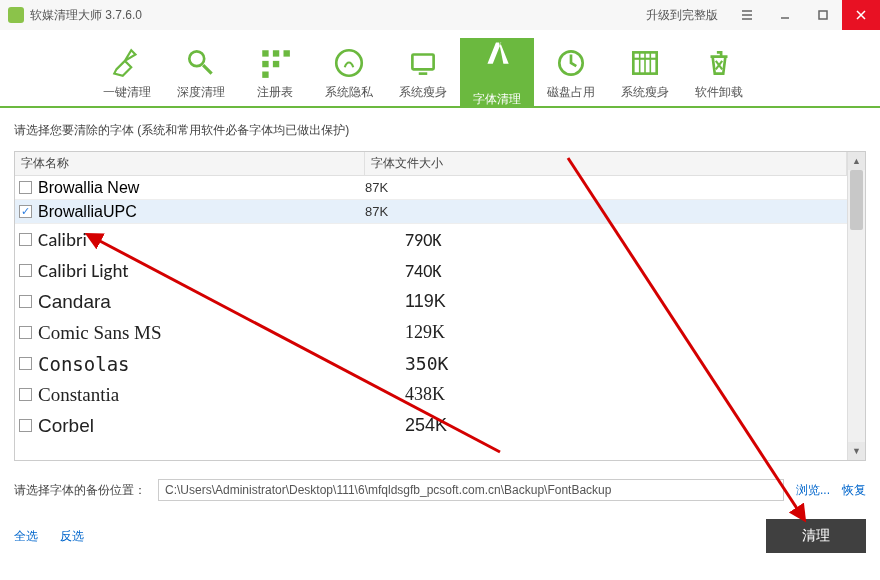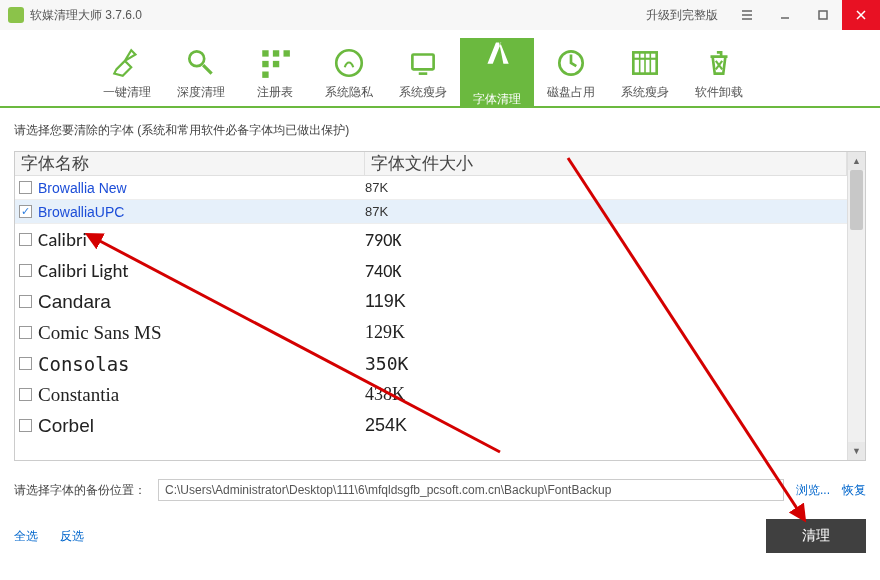--- a/index.html
+++ b/index.html
@@ -21,33 +21,33 @@
 .tool.active .icon-wrap svg { color: #fff; }
 .tool-label { font-size: 12px; color: #555; margin-top: 2px; }
 .tool.active .tool-label { color: #fff; margin-top: 21px; }
 
 .content { padding: 14px 14px 10px; }
 .prompt { font-size: 12px; color: #444; margin-bottom: 12px; }
 
 .table-wrap { border: 1px solid #ccc; height: 310px; display: flex; }
 .table-main { flex: 1; overflow: hidden; }
 .tbl-head { display: flex; height: 24px; background: #f5f5f5; border-bottom: 1px solid #e0e0e0; }
-.th { font-size: 17px; color: #444; display: flex; align-items: center; padding-left: 6px; border-right: 1px solid #e0e0e0; }
+.th { font-size: 12px; color: #444; display: flex; align-items: center; padding-left: 6px; border-right: 1px solid #e0e0e0; }
 .th.name { width: 350px; }
 .th.size { flex: 1; }
 .tbl-body { }
 .row { display: flex; height: 24px; align-items: center; border-bottom: 1px solid #eee; }
 .row.checked { background: #e6f0fa; }
 .row.big { height: 31px; border-bottom: none; }
 .cell-name { width: 350px; display: flex; align-items: center; padding-left: 4px; }
 .cell-size { flex: 1; font-size: 13px; color: #333; }
-.row.big .cell-size { font-size: 18px; color: #222; }
+.row.big .cell-size { font-size: 18px; color: #222; margin-left: 40px; }
 .chk { width: 13px; height: 13px; border: 1px solid #999; background: #fff; margin-right: 6px; cursor: pointer; display: flex; align-items: center; justify-content: center; }
 .chk.on::after { content: "✓"; color: #2a7de1; font-size: 11px; line-height: 1; }
-.font-name { font-size: 14px; color: #1d4ed8; }
+.font-name { font-size: 16px; color: #000000; }
 .row.big .font-name { font-size: 19px; color: #222; }
 
 .scrollbar { width: 18px; background: #f0f0f0; display: flex; flex-direction: column; border-left: 1px solid #ddd; }
 .sb-btn { height: 18px; background: #e8e8e8; display: flex; align-items: center; justify-content: center; cursor: pointer; font-size: 9px; color: #666; }
 .sb-track { flex: 1; position: relative; }
 .sb-thumb { position: absolute; top: 0; left: 2px; right: 2px; height: 60px; background: #c8c8c8; border-radius: 2px; cursor: pointer; }
 
 .backup-row { display: flex; align-items: center; margin-top: 18px; font-size: 12px; gap: 12px; }
 .backup-label { color: #444; }
 .backup-path { flex: 1; height: 22px; border: 1px solid #ccc; padding: 0 6px; font-size: 12px; color: #555; }

